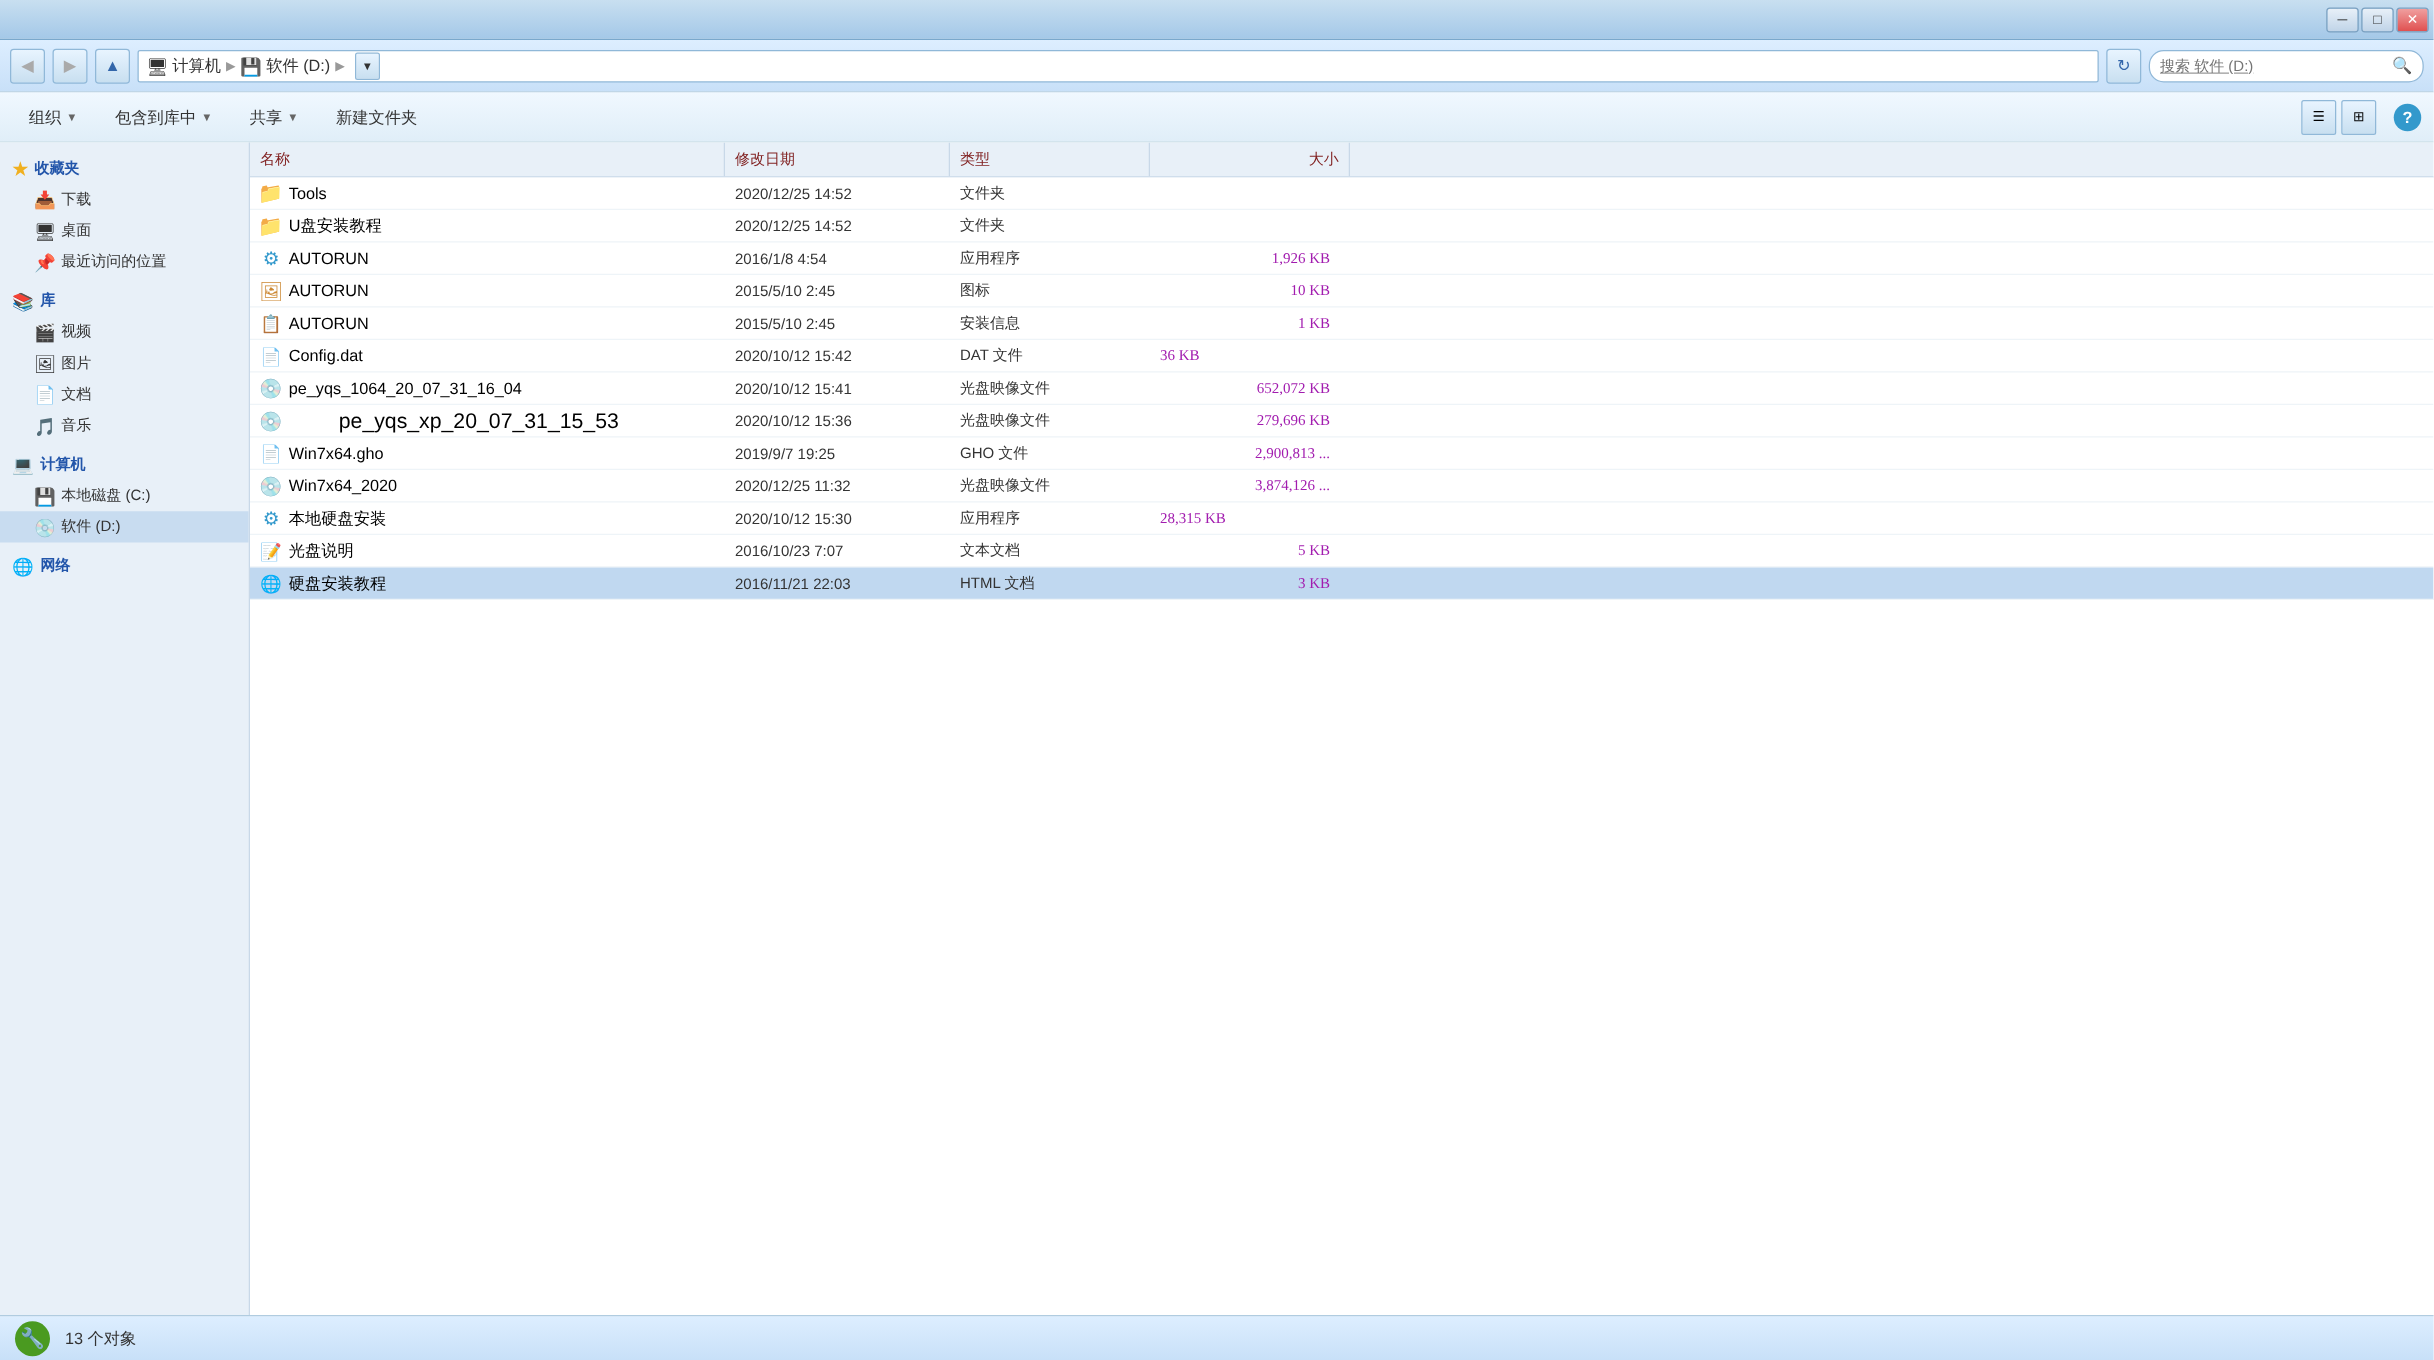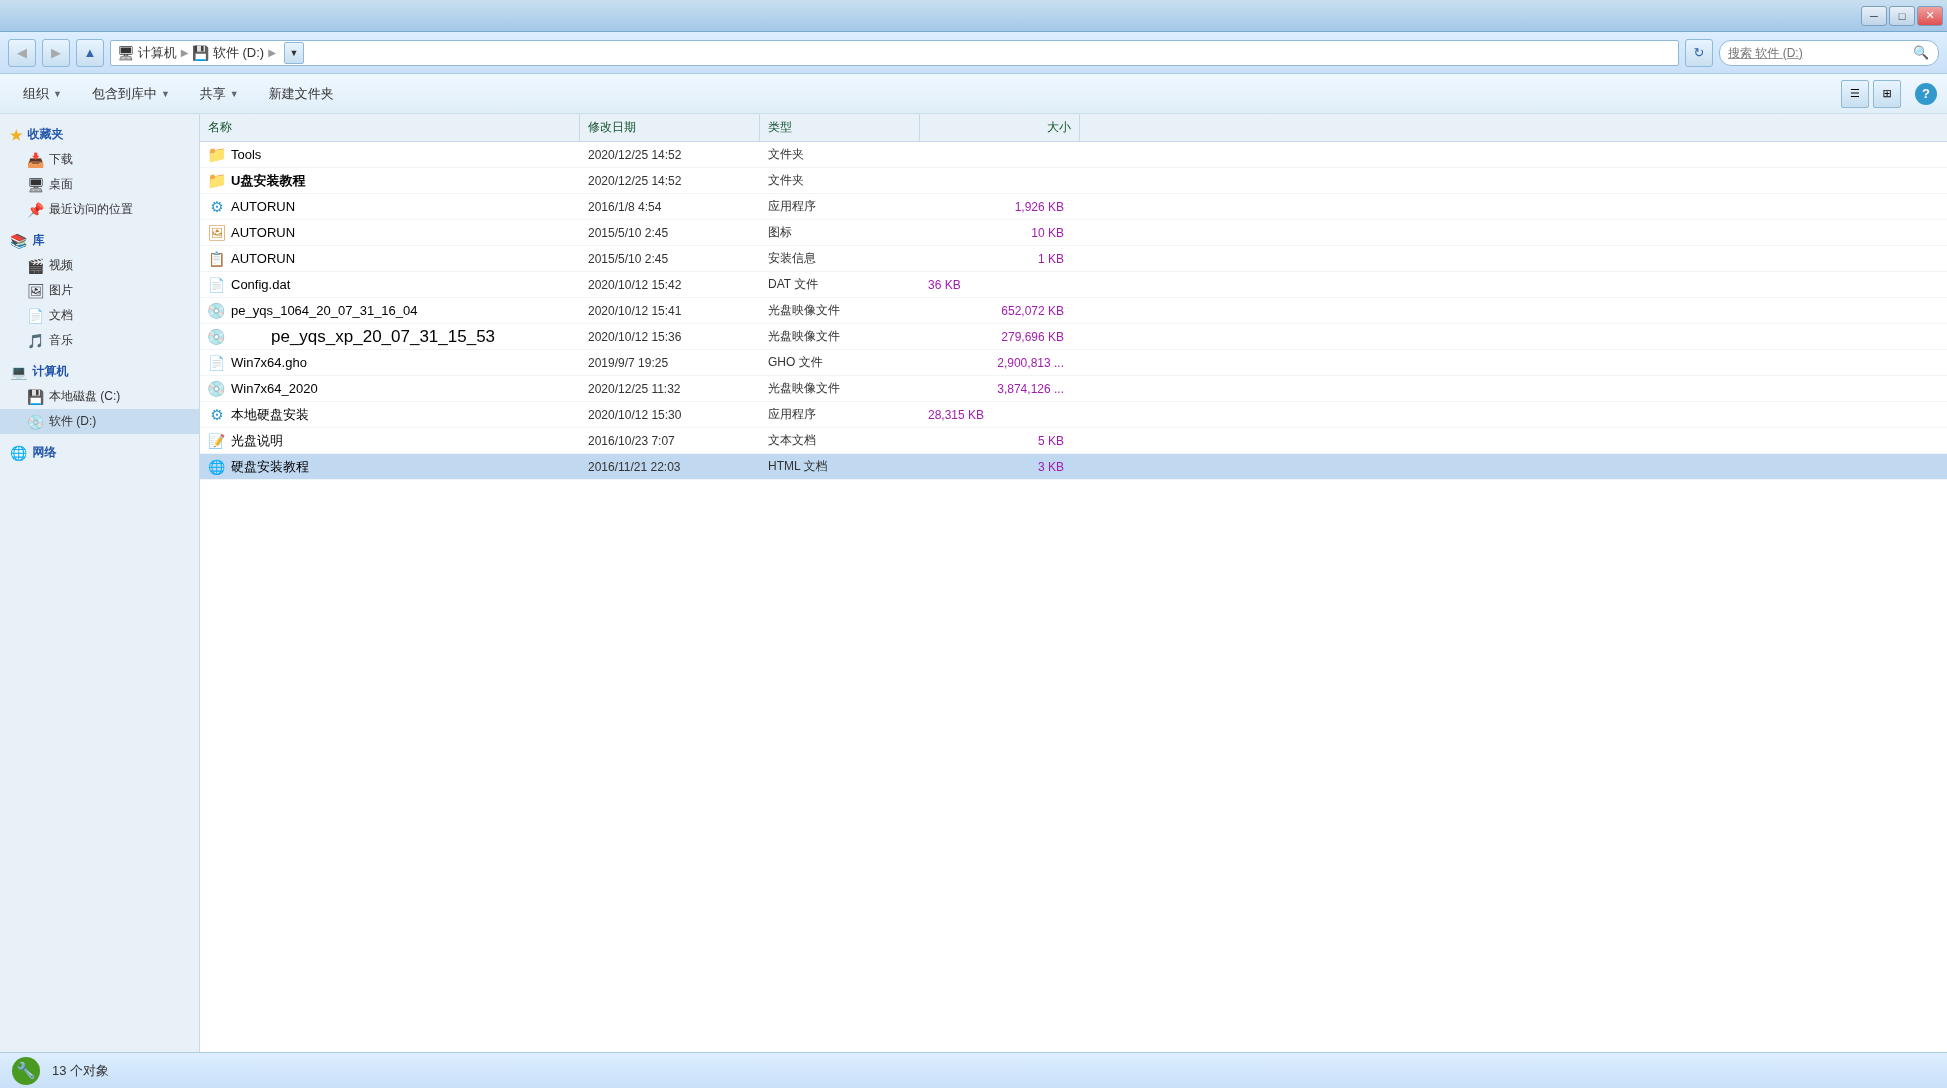--- a/index.html
+++ b/index.html
@@ -248,32 +248,32 @@
       display: flex;
       align-items: center;
       height: 28px;
       background: #e8f0f8;
       border-bottom: 1px solid #c8d8e8;
       padding: 0;
     }
     .col-header {
       padding: 0 8px;
       font-size: 12px;
-      color: #14532d;
+      color: #7f1d1d;
       border-right: 1px solid #c8d8e8;
       height: 100%;
       display: flex;
       align-items: center;
       cursor: pointer;
       white-space: nowrap;
     }
     .col-name { width: 380px; }
     .col-date { width: 180px; }
     .col-type { width: 160px; }
-    .col-size { width: 160px; text-align: right; justify-content: flex-end; }
+    .col-size { width: 160px; text-align: right; justify-content: flex-end; font-family: Liberation Serif, serif; }
 
     .file-list {
       flex: 1;
       overflow-y: auto;
       background: white;
     }
     .file-row {
       display: flex;
       align-items: center;
       height: 26px;
@@ -503,21 +503,21 @@
     </div>
     <div class="col-date">2020/12/25 14:52</div>
     <div class="col-type">文件夹</div>
     <div class="col-size" style="padding-right:16px;text-align:right;justify-content:flex-end;"></div>
   </div>
         <div class="file-row">
     <div class="col-name">
       <span class="file-icon">
               <span style="color:#f0c040;font-size:16px;">📁</span>
             </span>
-      <span style="font-size:13px;font-weight:bold;">U盘安装教程</span>
+      <span style="font-size:13px;">U盘安装教程</span>
     </div>
     <div class="col-date">2020/12/25 14:52</div>
     <div class="col-type">文件夹</div>
     <div class="col-size" style="padding-right:16px;text-align:right;justify-content:flex-end;"></div>
   </div>
         <div class="file-row">
     <div class="col-name">
       <span class="file-icon">
               <span style="color:#3399cc;font-size:15px;">⚙</span>
             </span>

